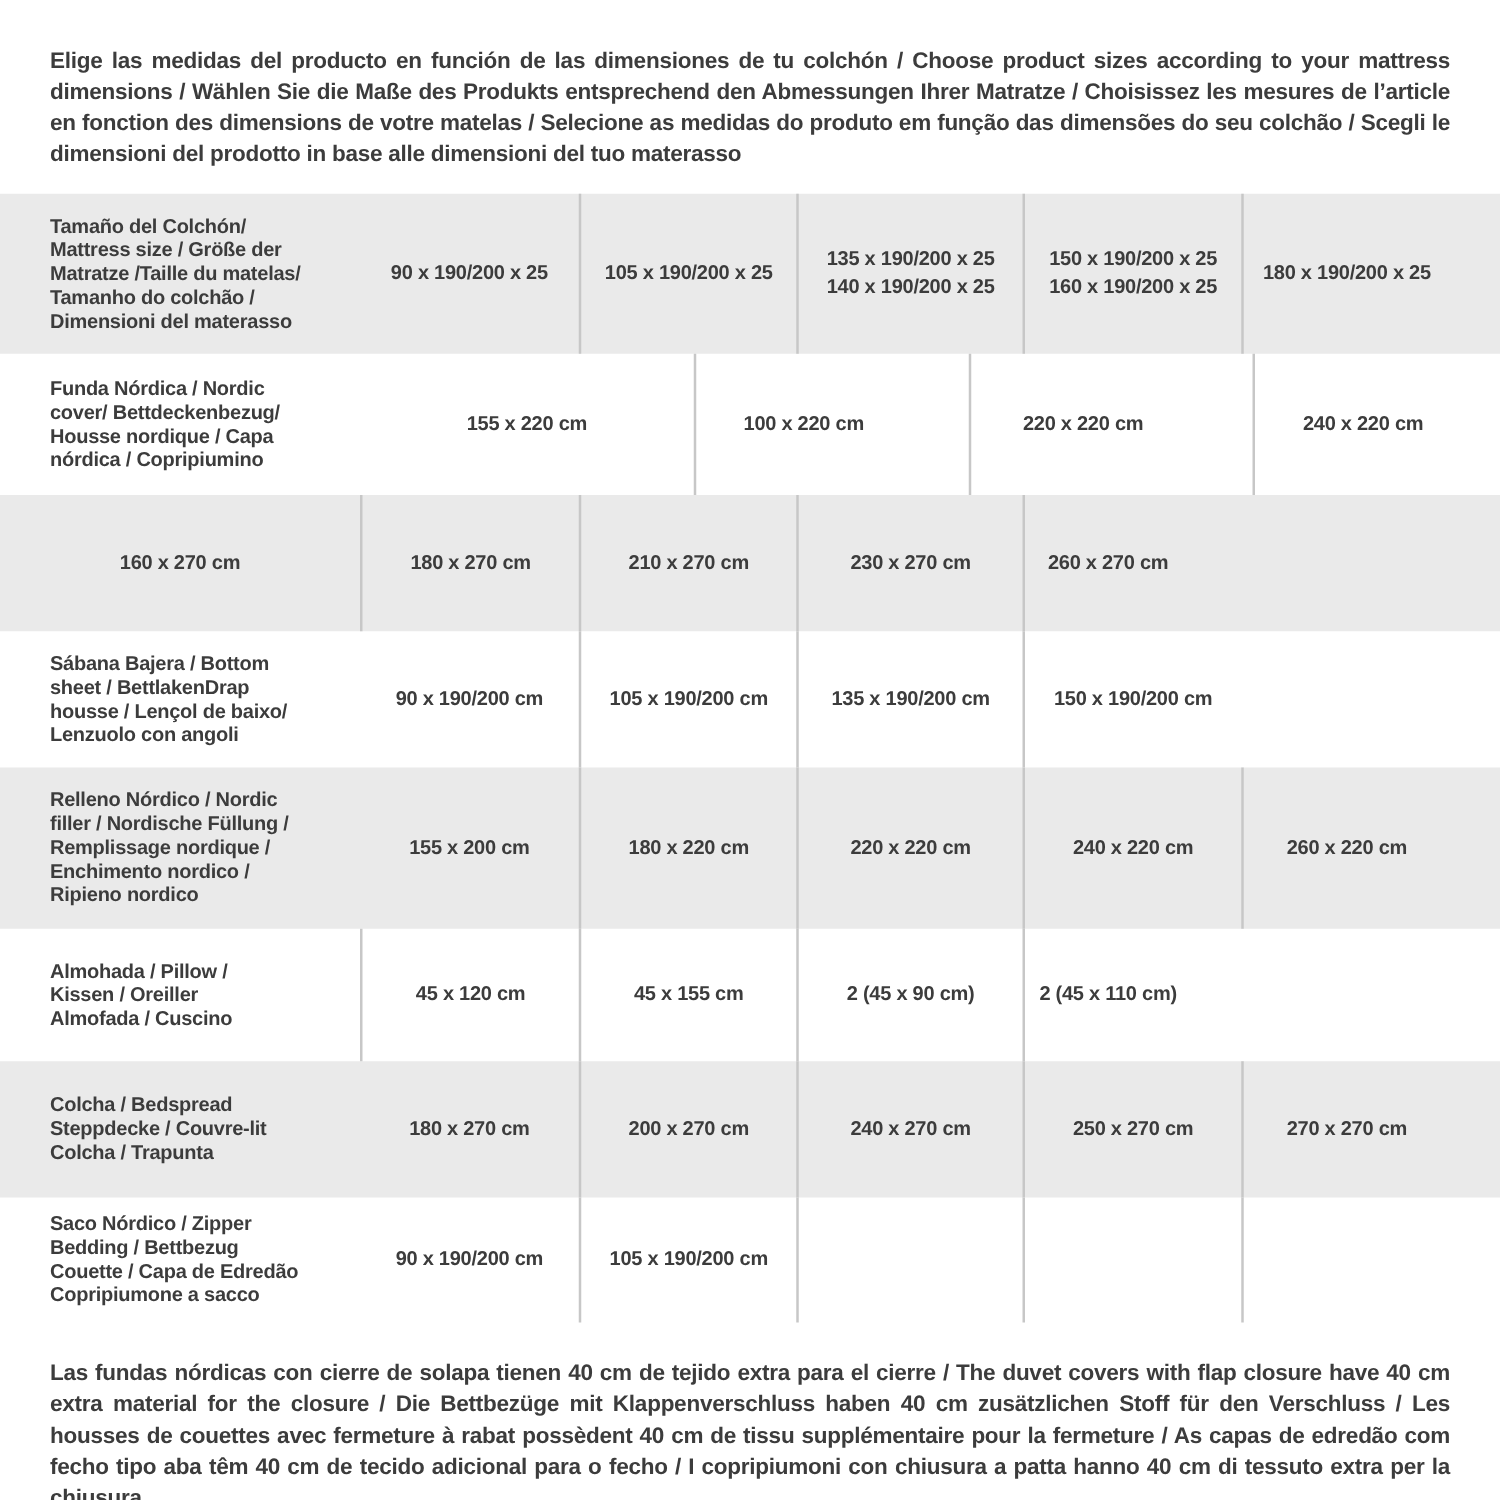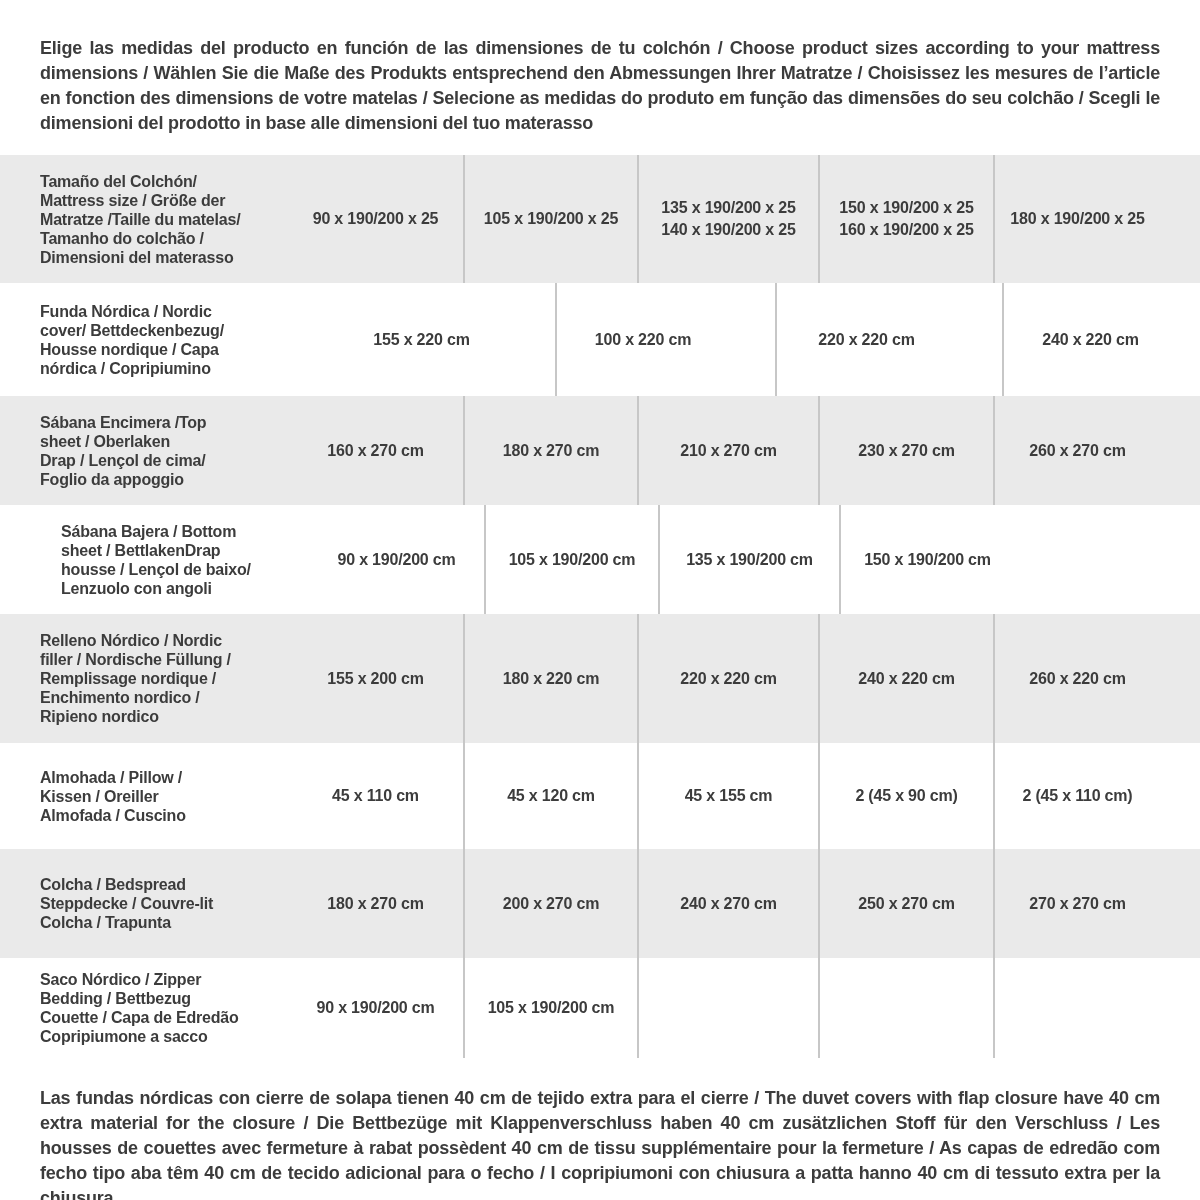--- a/index.html
+++ b/index.html
@@ -45,21 +45,21 @@
     justify-content:flex-start;
     text-align:left;
     padding-left:40px;
     padding-right:10px;
     line-height:19px;
   }
   .cell.last{padding-right:40px;}
   .h-header{height:128px;}
   .h-r1{height:113px;gap:46px;}
   .h-r2{height:109px;}
-  .h-r3{height:109px;padding-left:21px;}
+  .h-r3{height:109px;}
   .h-r4{height:129px;}
   .h-r5{height:106px;}
   .h-r6{height:109px;}
   .h-r7{height:100px;}
   .footnote{
     margin:28px 40px 0 40px;
     font-size:18px;
     line-height:25px;
     text-align:justify;
   }
@@ -92,24 +92,20 @@
 Housse nordique  / Capa
 nórdica / Copripiumino</div>
     <div class="cell">155 x 220 cm</div>
     <div class="cell bl">100 x 220 cm</div>
     <div class="cell bl">220 x 220 cm</div>
     <div class="cell bl">240 x 220 cm</div>
     <div class="cell bl last">260 x 220 cm</div>
   </div>
 
   <div class="row shade h-r2">
-    <div class="cell label">Sábana Encimera /Top
-sheet / Oberlaken
-Drap / Lençol de cima/
-Foglio da appoggio</div>
     <div class="cell">160 x 270 cm</div>
     <div class="cell bl">180 x 270 cm</div>
     <div class="cell bl">210 x 270 cm</div>
     <div class="cell bl">230 x 270 cm</div>
     <div class="cell bl last">260 x 270 cm</div>
   </div>
 
   <div class="row h-r3">
     <div class="cell label">Sábana Bajera / Bottom
 sheet / BettlakenDrap
@@ -131,21 +127,20 @@
     <div class="cell bl">180 x 220 cm</div>
     <div class="cell bl">220 x 220 cm</div>
     <div class="cell bl">240 x 220 cm</div>
     <div class="cell bl last">260 x 220 cm</div>
   </div>
 
   <div class="row h-r5">
     <div class="cell label">Almohada  / Pillow /
 Kissen / Oreiller
 Almofada / Cuscino</div>
-    <div class="cell">45 x 110 cm</div>
     <div class="cell bl">45 x 120 cm</div>
     <div class="cell bl">45 x 155 cm</div>
     <div class="cell bl">2 (45 x 90 cm)</div>
     <div class="cell bl last">2 (45 x 110 cm)</div>
   </div>
 
   <div class="row shade h-r6">
     <div class="cell label">Colcha / Bedspread
 Steppdecke / Couvre-lit
 Colcha / Trapunta</div>

